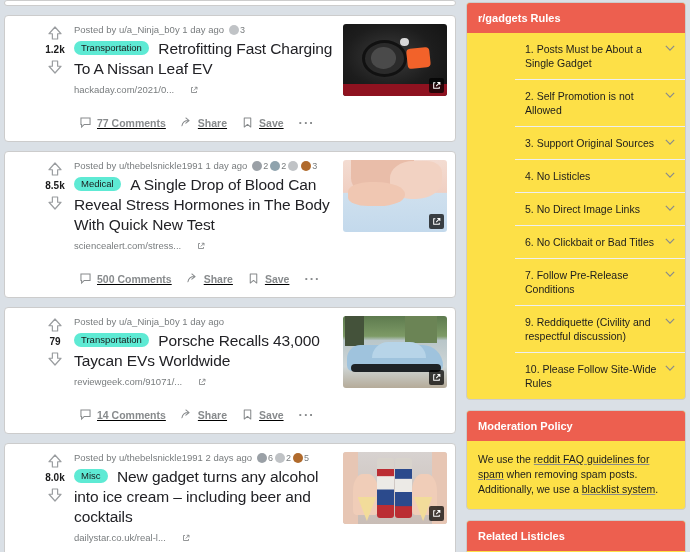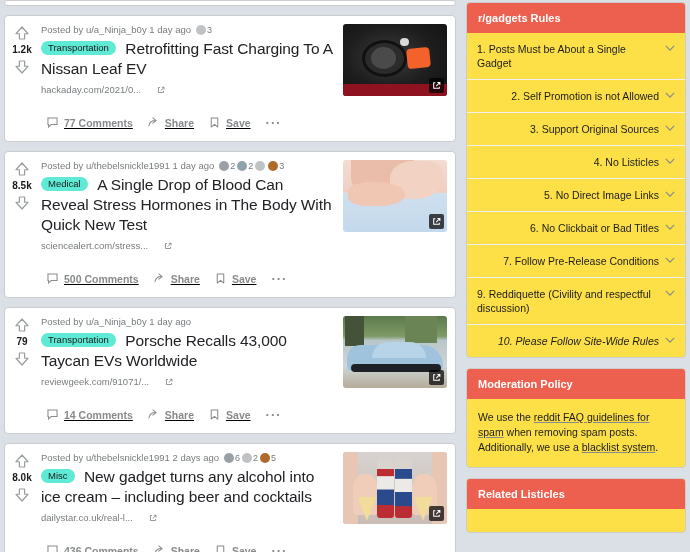--- a/index.html
+++ b/index.html
@@ -14,21 +14,21 @@
   .side { width: 220px; flex: 0 0 220px; padding-top: 2px; }
 
   
   .card {
     background: #fff; border: 1px solid #ccc; border-radius: 4px;
     display: flex; margin-bottom: 9px; position: relative;
   }
   .card-sliver { height: 6px; overflow: hidden; }
   .votes {
     width: 34px; flex: 0 0 34px; padding: 8px 0 0 0;
-    display: flex; flex-direction: column; align-items: center; gap: 3px;
+    display: flex; flex-direction: column; align-items: center; gap: 3px; margin-left: 33px;
   }
   .arrow { width: 18px; height: 18px; display: block; }
   .score { font-size: 10px; font-weight: bold; color: #1a1a1b; line-height: 1; }
   .body { flex: 1; padding: 7px 8px 0 2px; min-width: 0; }
   .meta { font-size: 9.5px; color: #787c7e; line-height: 14px; display: flex; align-items: center; flex-wrap: wrap; }
   .awards { display: inline-flex; align-items: center; gap: 2px; margin-left: 5px; }
   .aw { display: inline-flex; align-items: center; gap: 1px; }
   .aw-ic { width: 10px; height: 10px; border-radius: 50%; display: inline-block; }
   .aw-n { font-size: 9px; color: #787c7e; }
   .titlerow { margin-top: 2px; }
@@ -58,23 +58,23 @@
     position: absolute; right: 3px; bottom: 3px; width: 15px; height: 15px;
     background: rgba(0,0,0,.72); border-radius: 2px;
     display: flex; align-items: center; justify-content: center;
   }
 
   
   .panel { background: #fde047; border: 1px solid #ccc; border-radius: 4px; margin-bottom: 10px; overflow: hidden; }
   .phead { background: #ed5f4f; color: #fff; font-size: 11px; font-weight: bold; padding: 9px 11px; }
   .rule {
     border-bottom: 1px solid #edeff1; padding: 9px 10px;
-    display: flex; align-items: flex-start; justify-content: flex-end; gap: 6px;
-  }
-  .rule:last-child { border-bottom: none; font-style: italic; }
+    display: flex; align-items: flex-start; justify-content: space-between; gap: 6px; margin-left: 48px;
+  }
+  .rule:last-child { border-bottom: none; }
   .rule-t { font-size: 10.5px; color: #1c1c1c; line-height: 14px; }
   .chev { flex: 0 0 10px; margin-top: 3px; }
   .pbody { padding: 11px 11px 12px; font-size: 10.5px; color: #1c1c1c; line-height: 15px; }
   .pbody u, .lnk { text-decoration: underline; text-decoration-color: #8a8a8a; }
 </style>
 </head>
 <body>
 
 <div class="page">
 

